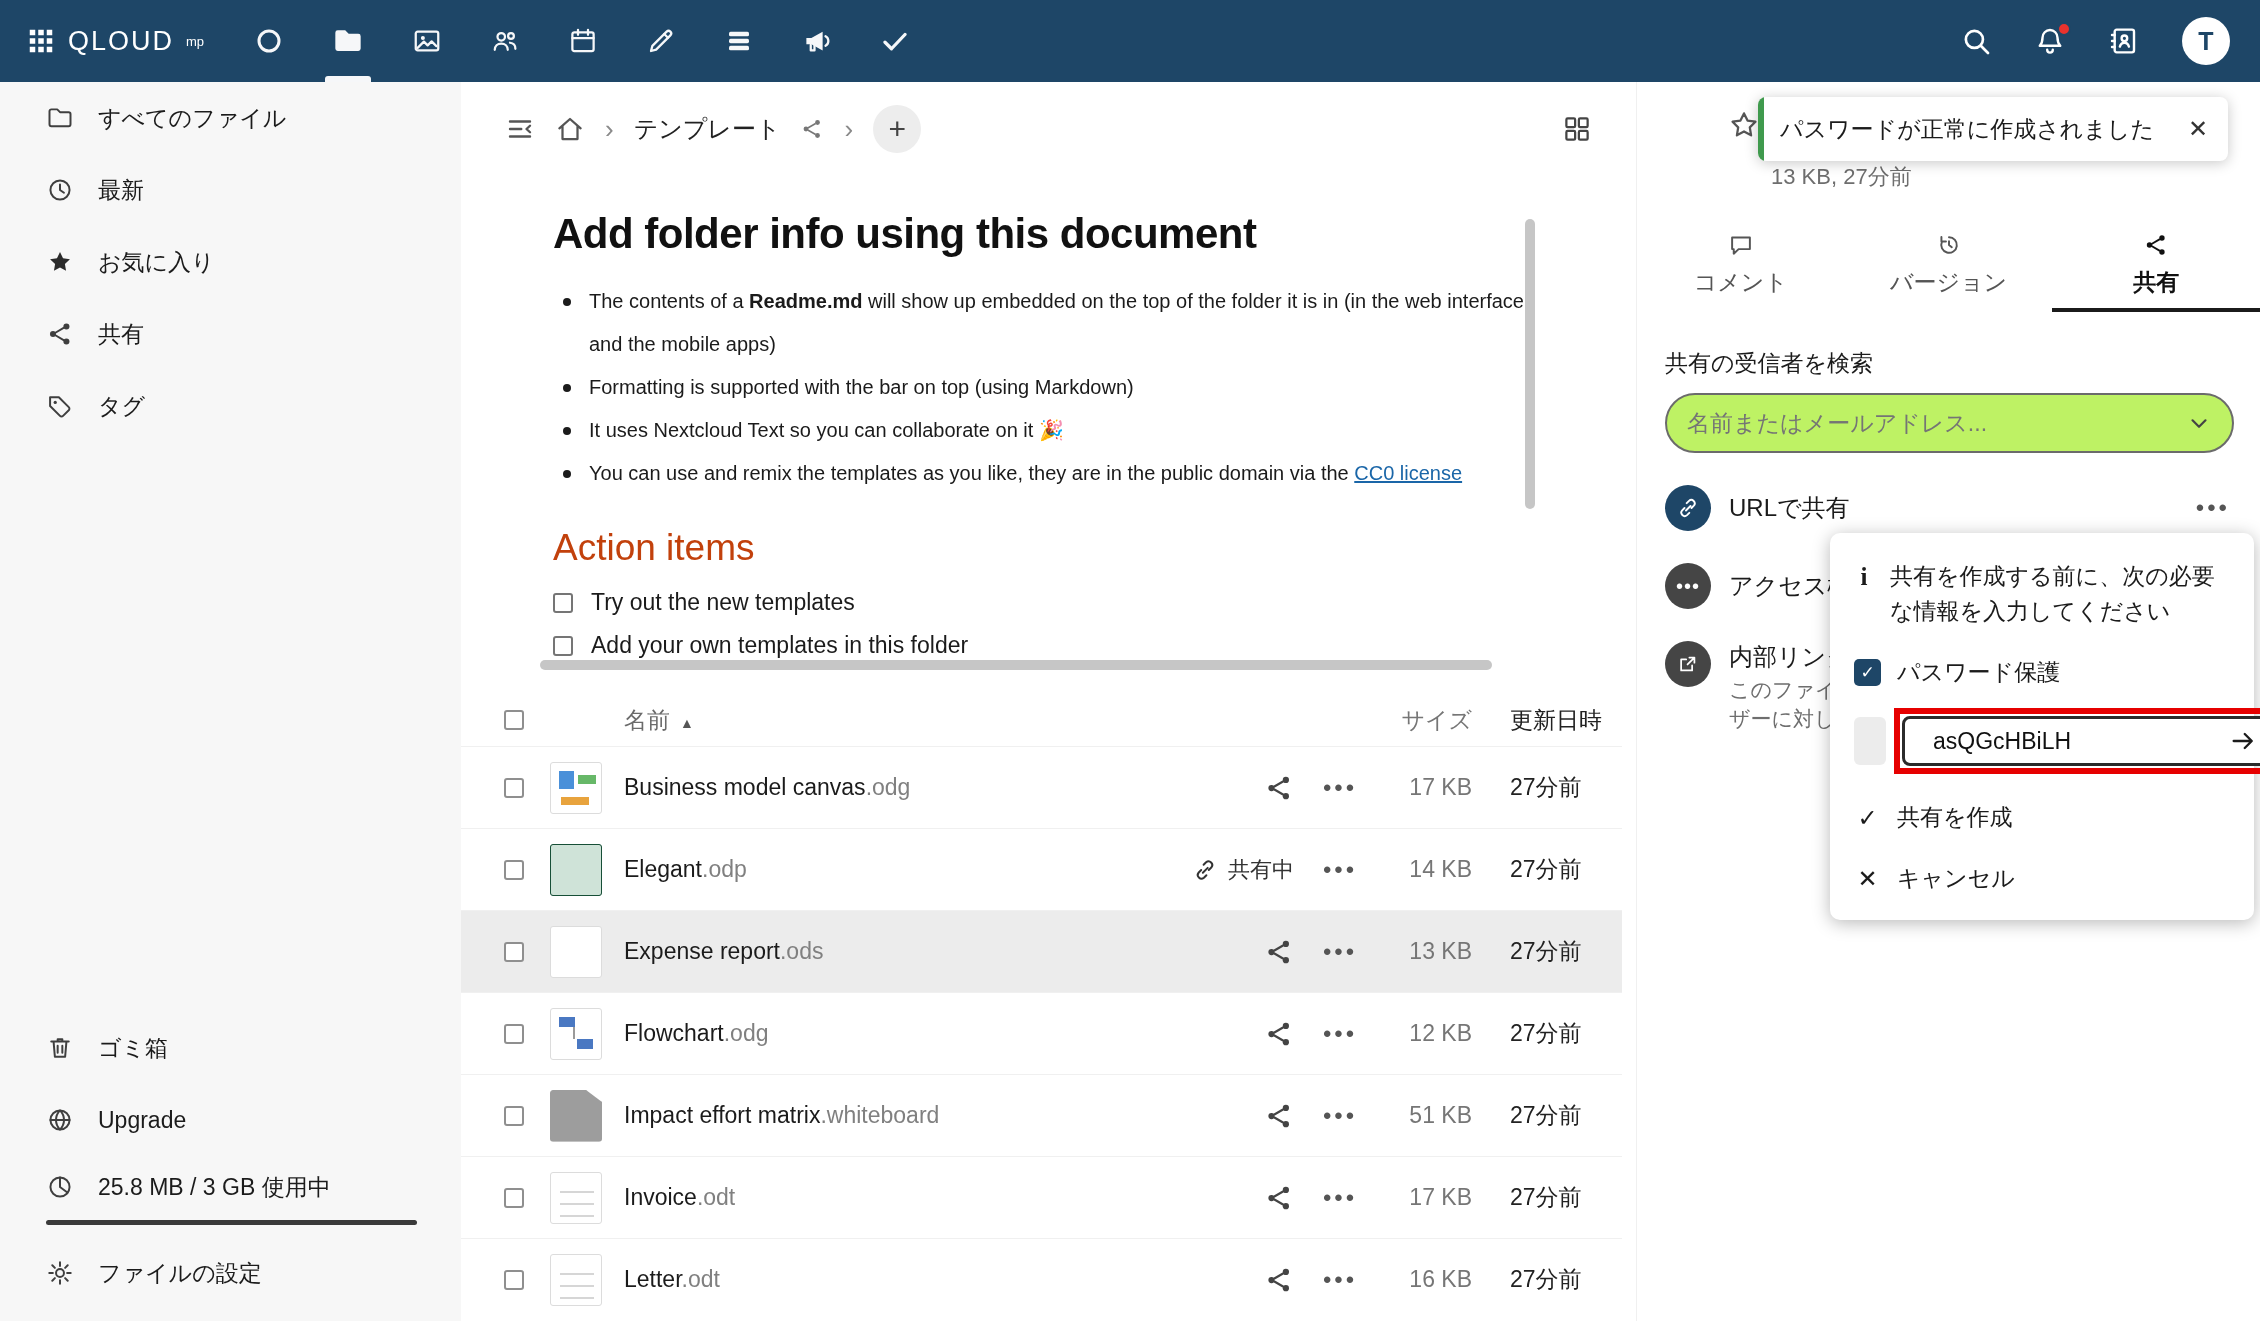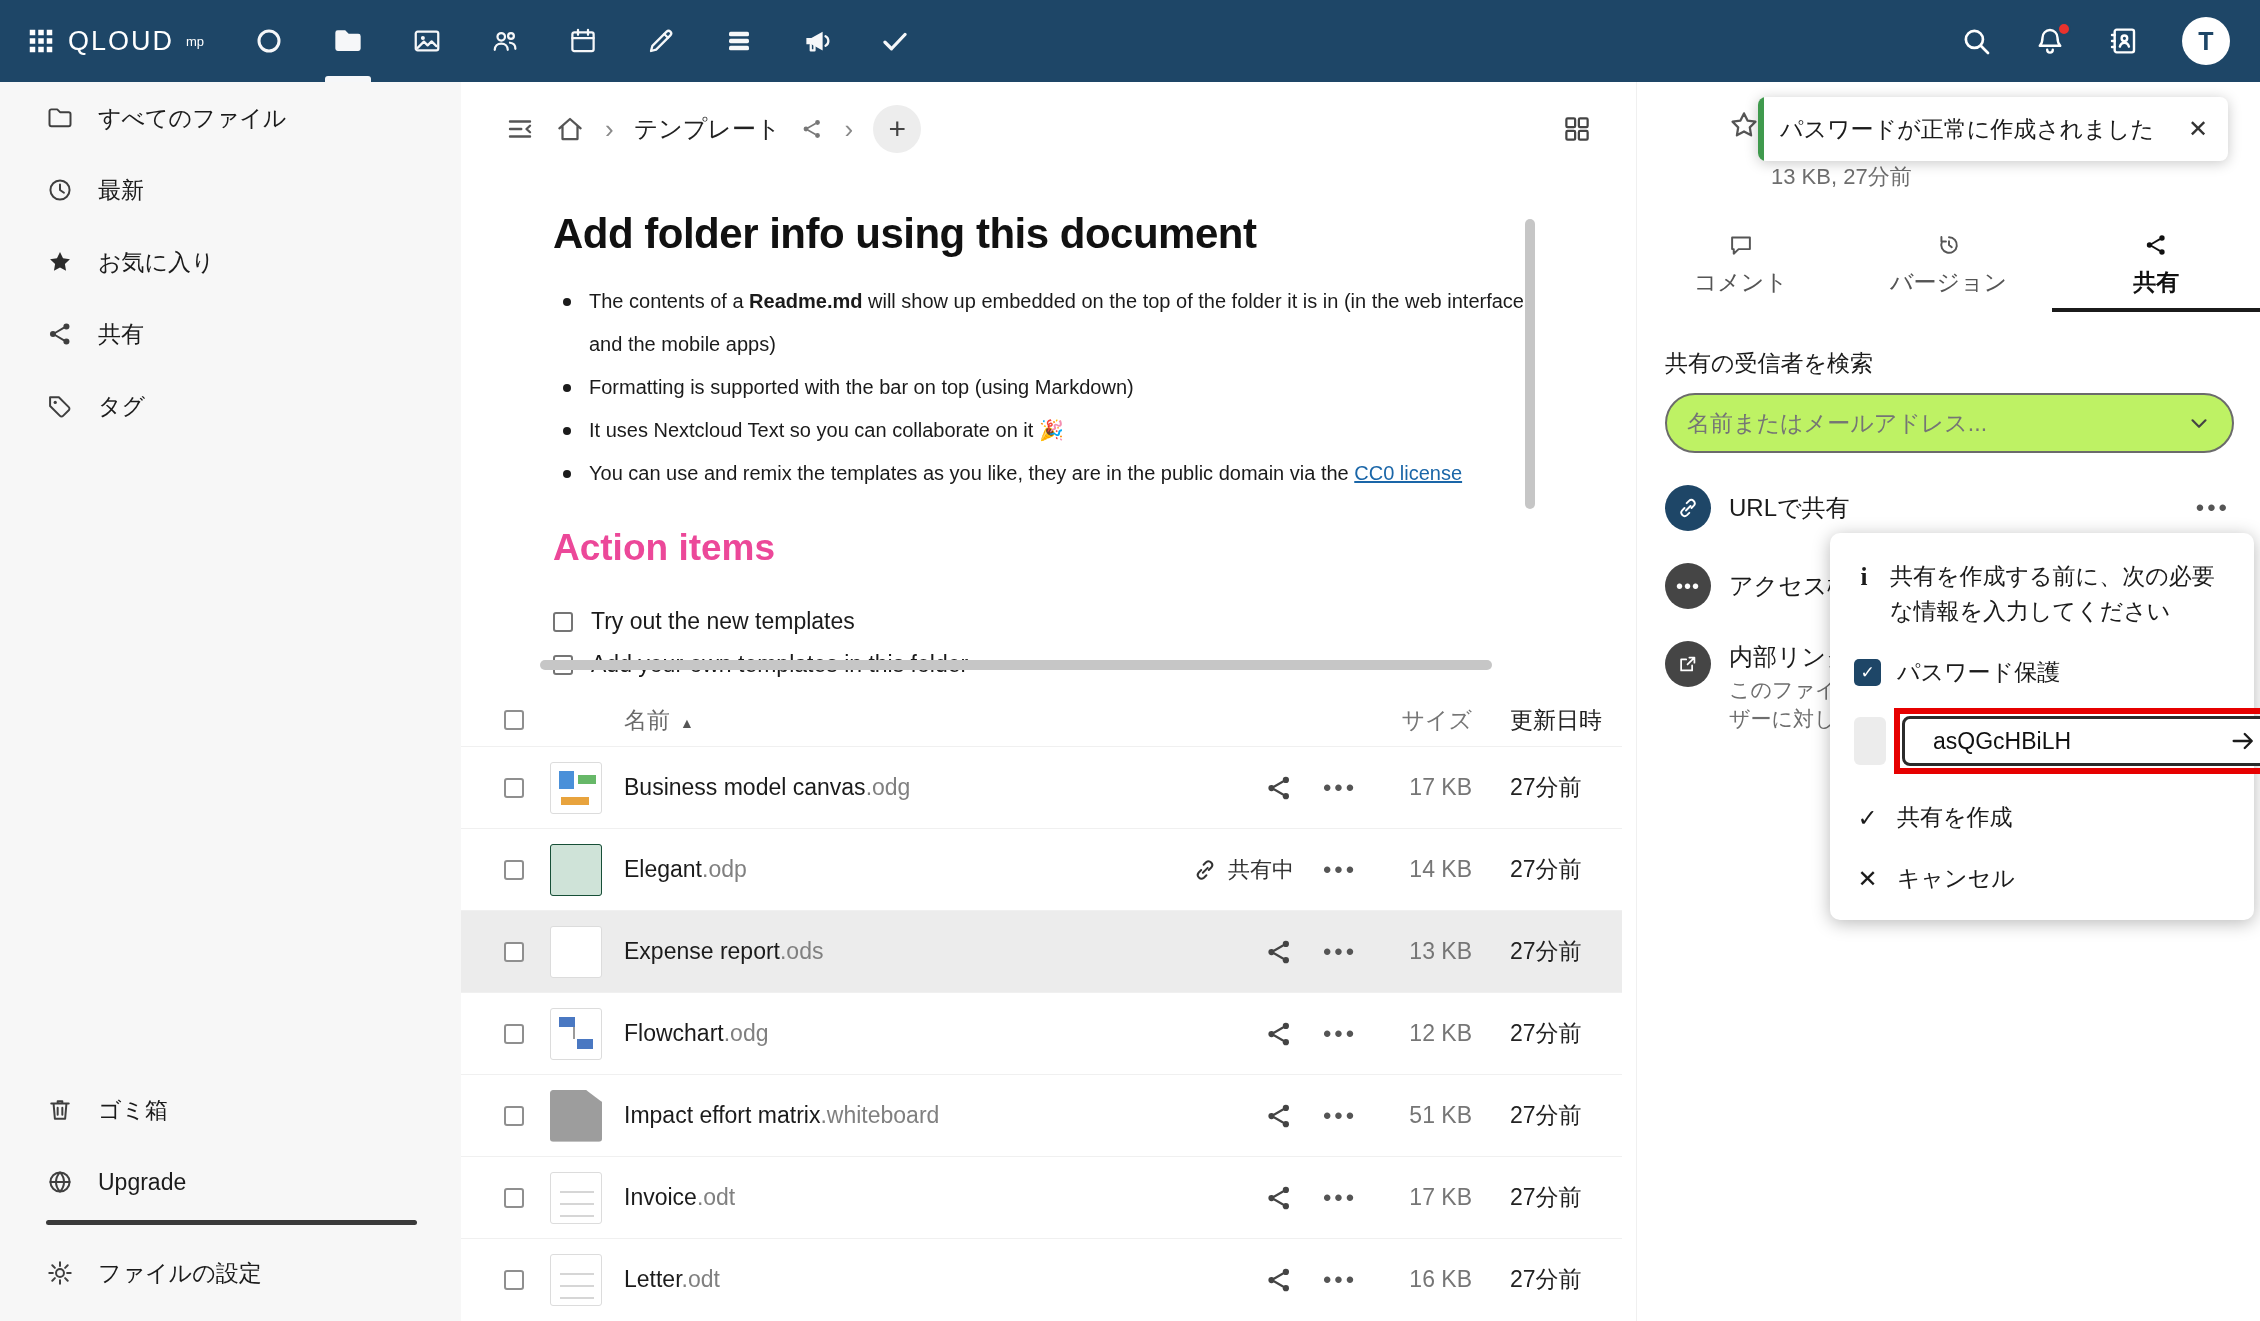--- a/index.html
+++ b/index.html
@@ -35,21 +35,21 @@
   .chev{color:#8a8a8a;font-size:26px}
   .plus-btn{width:48px;height:48px;border-radius:50%;background:#ededed;display:flex;align-items:center;justify-content:center;font-size:30px;color:#444;cursor:pointer}
   .grid-toggle{margin-left:auto;margin-right:44px;cursor:pointer}
 
   .readme{position:absolute;top:128px;left:92px;width:985px}
   .readme h1{font-size:42px;font-weight:700;letter-spacing:-.5px;color:#111;margin-bottom:22px}
   .readme ul{list-style:none}
   .readme li{position:relative;padding-left:36px;font-size:20px;line-height:43px}
   .readme li::before{content:"";position:absolute;left:10px;top:18px;width:8px;height:8px;border-radius:50%;background:#1b1b1b}
   .readme a{color:#1a66a8;text-decoration:underline;cursor:pointer}
-  .readme h2{font-size:37px;font-weight:700;color:#ec4899;margin:32px 0 31px}
+  .readme h2{font-size:37px;font-weight:400;color:#c2410c;margin:32px 0 12px}
   .todo{display:flex;align-items:center;gap:18px;font-size:23px;height:43px}
   .todo-cb{width:20px;height:20px;border:2px solid #757575;border-radius:3px;flex:none;cursor:pointer}
   .hscroll{position:absolute;top:578px;left:79px;width:952px;height:10px;background:#c6c6c6;border-radius:5px;cursor:pointer}
   .vscroll{position:absolute;top:137px;left:1064px;width:10px;height:290px;background:#c6c6c6;border-radius:5px;cursor:pointer}
 
   .ftable{position:absolute;top:612px;left:0;right:14px}
   .fhead{display:flex;align-items:center;height:52px;font-size:23px;color:#6b6b6b;padding-left:43px}
   .sort{font-size:14px;color:#555;margin-left:10px}
   .frow{display:flex;align-items:center;height:82px;border-top:1px solid #f0f0f0;padding-left:43px;font-size:23px;cursor:pointer}
   .frow.selected{background:#ececec}
@@ -262,20 +262,29 @@
     </div>
     <div class="nav-item">
       <span>
           <svg width="28" height="28" viewBox="0 0 24 24">
             <circle class="st" cx="12" cy="12" r="8.2" stroke="#3f3f3f" stroke-width="1.7"></circle>
             <path class="st" d="M3.8 12h16.4M12 3.8c-4.6 4.8-4.6 11.6 0 16.4 4.6-4.8 4.6-11.6 0-16.4z" stroke="#3f3f3f" stroke-width="1.7"></path>
           </svg>
         </span>
       <span>Upgrade</span>
     </div>
+    <div class="nav-item quota-row">
+      <span>
+          <svg width="28" height="28" viewBox="0 0 24 24">
+            <circle class="st" cx="12" cy="12" r="8.2" stroke="#3f3f3f" stroke-width="1.7"></circle>
+            <path class="st" d="M12 3.8V12l6.6 4.9" stroke="#3f3f3f" stroke-width="1.7"></path>
+          </svg>
+        </span>
+      <span class="quota-text">25.8 MB / 3 GB 使用中</span>
+    </div>
     <div class="quota-bar"></div>
     <div class="nav-item">
       <span>
           <svg width="28" height="28" viewBox="0 0 24 24">
             <circle class="st" cx="12" cy="12" r="3.4" stroke="#3f3f3f" stroke-width="1.7"></circle>
             <path class="st" d="M12 2.8v3.1M12 18.1v3.1M2.8 12h3.1M18.1 12h3.1M5.4 5.4l2.2 2.2M16.4 16.4l2.2 2.2M18.6 5.4l-2.2 2.2M7.6 16.4l-2.2 2.2" stroke="#3f3f3f" stroke-width="1.7"></path>
           </svg>
         </span>
       <span>ファイルの設定</span>
     </div>

